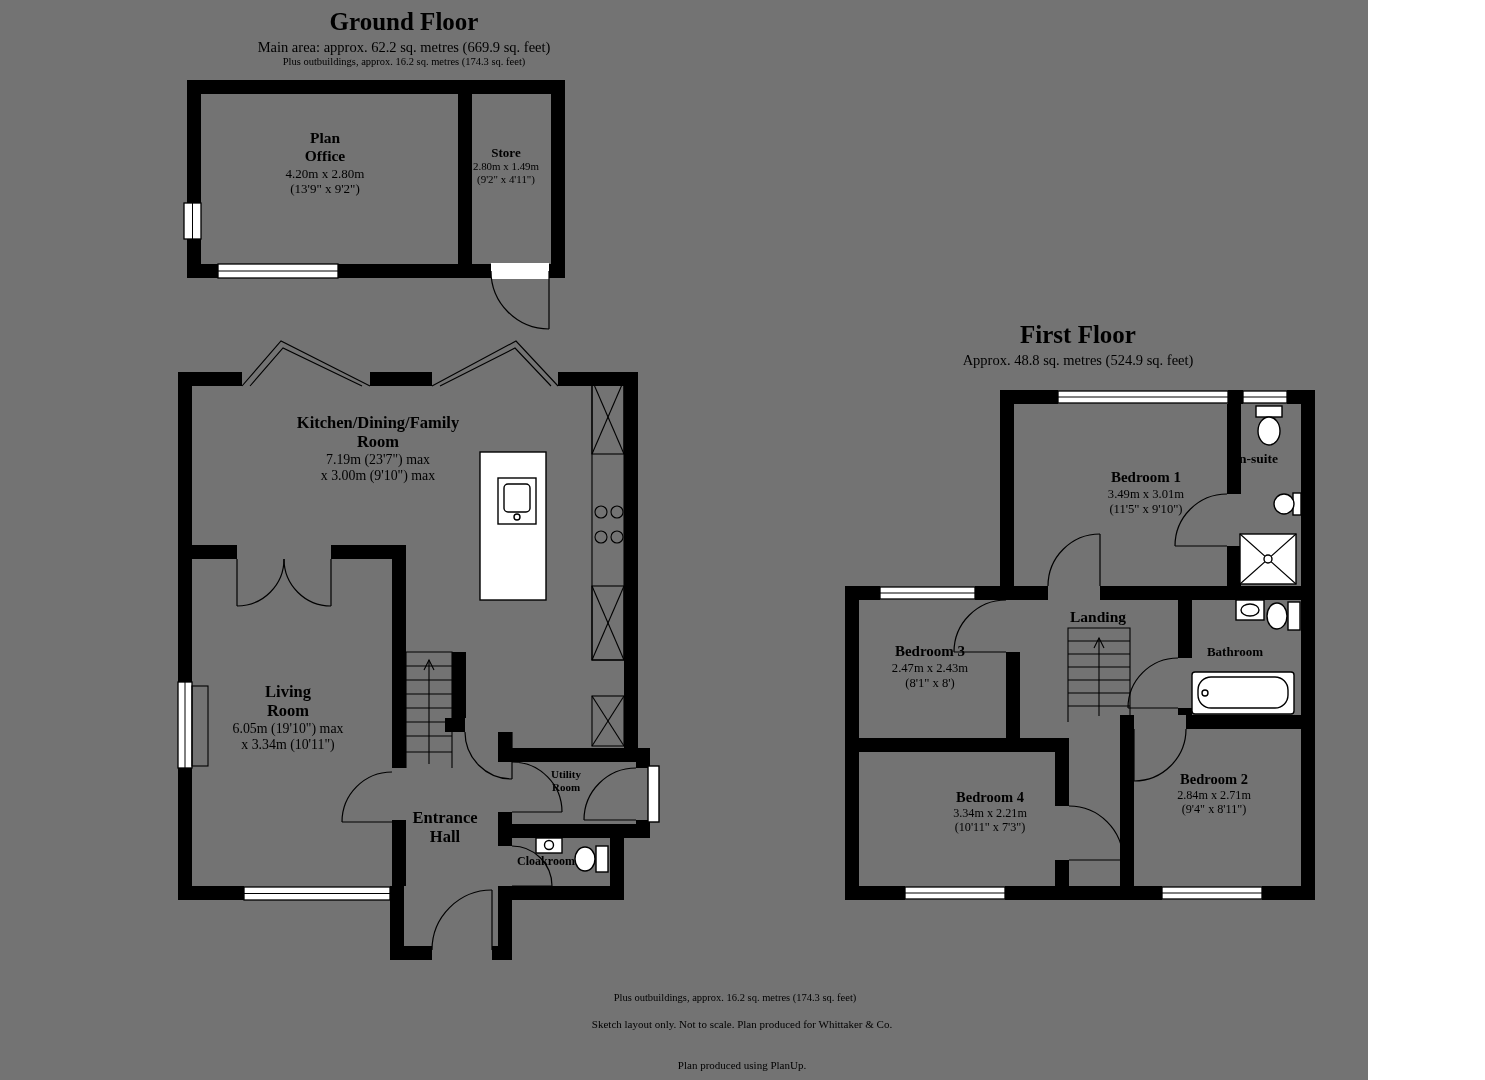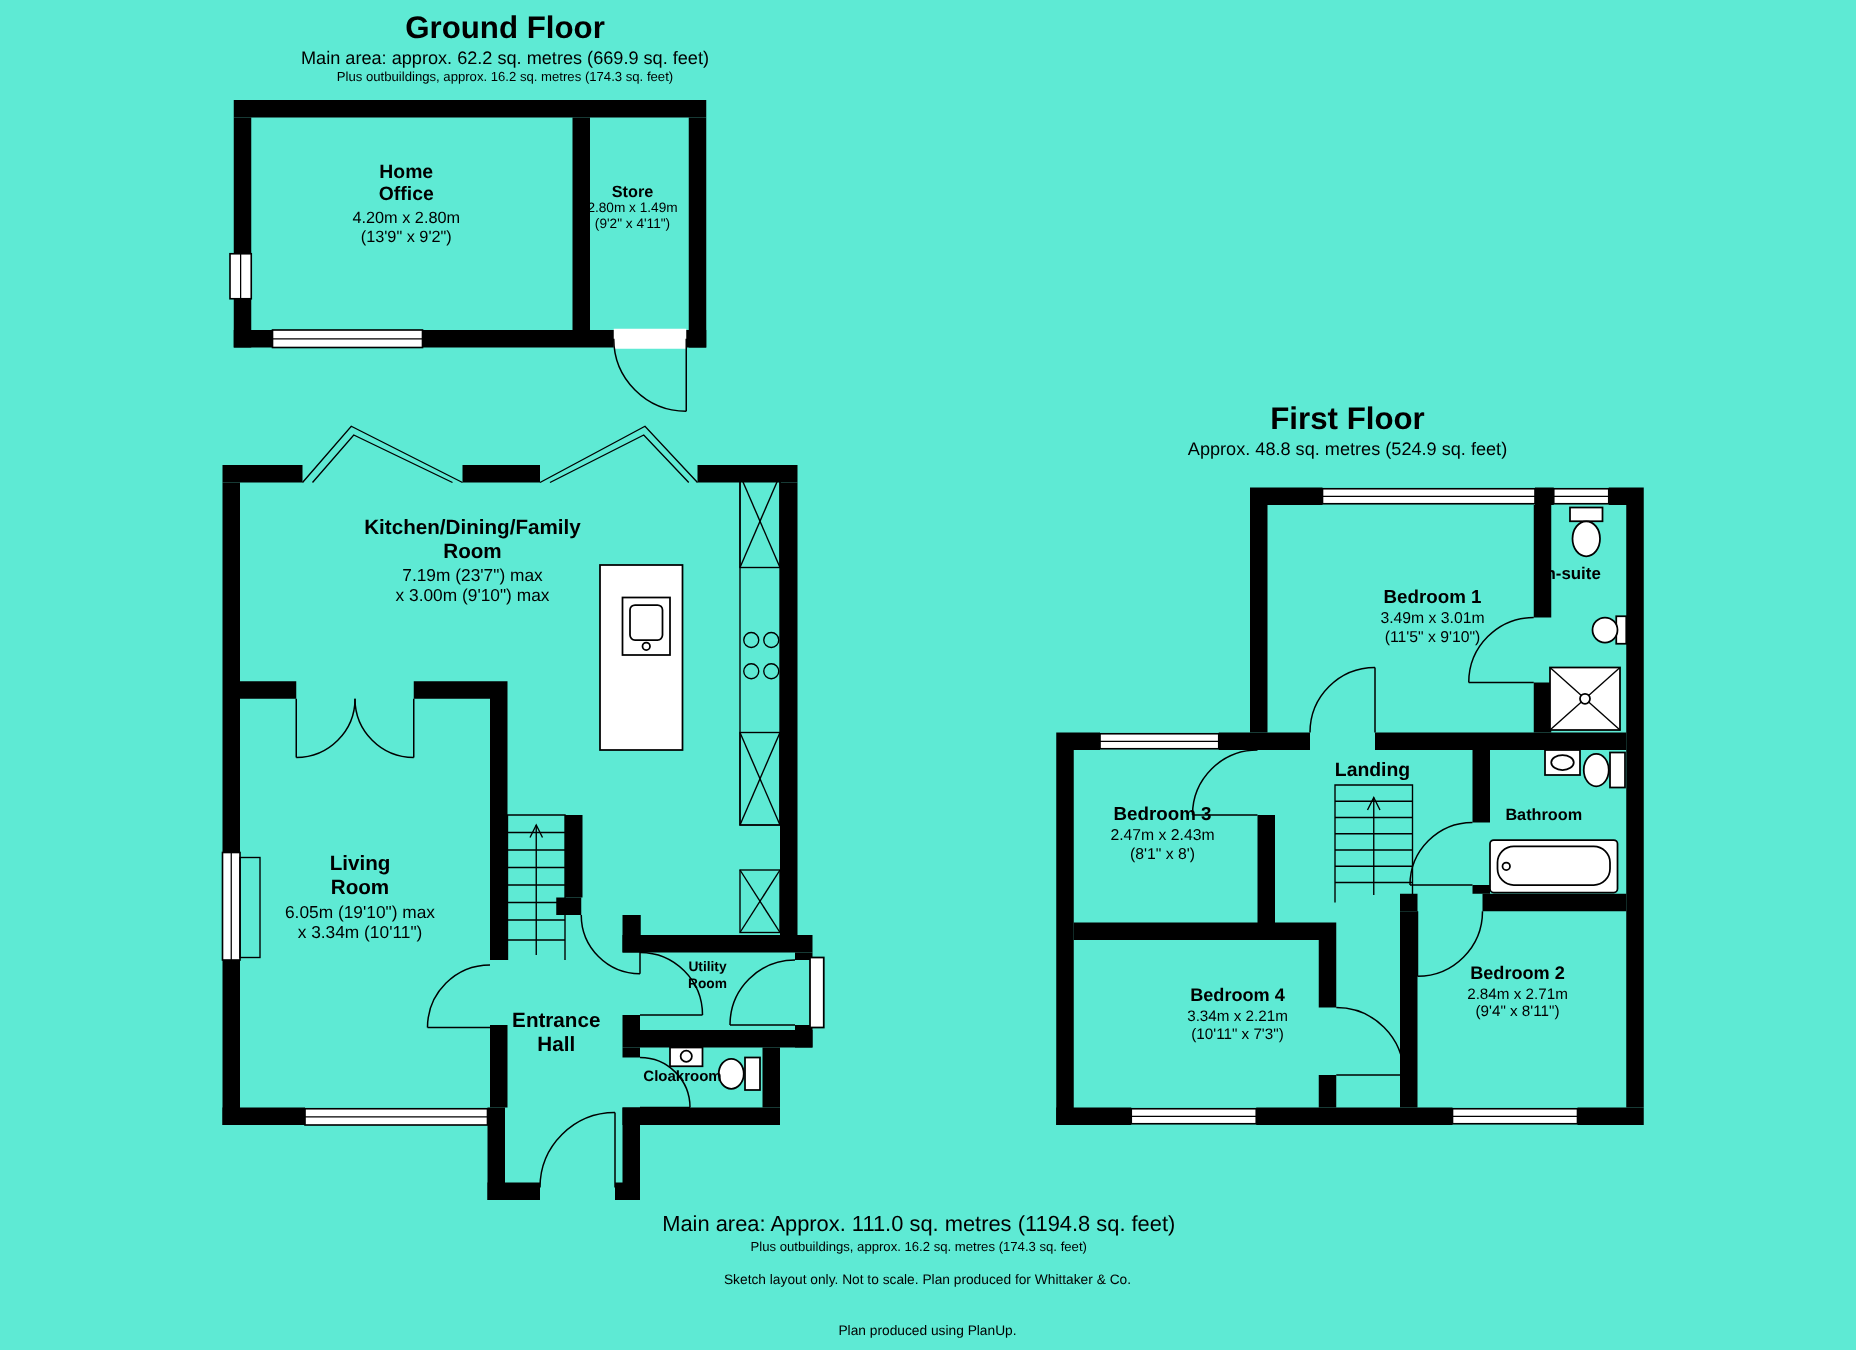--- a/index.html
+++ b/index.html
@@ -1,17 +1,17 @@
 <!DOCTYPE html>
 <html><head>
 <meta charset="utf-8">
 <style>
   html,body{margin:0;padding:0;background:#fff;color:#000;
     font-family:"Liberation Sans",sans-serif;}
-  .canvas{position:relative;width:1485px;height:1080px;background:#5eead4;overflow:hidden;}
+  .canvas{position:relative;width:1368px;height:1080px;background:#737373;overflow:hidden;font-family:Liberation Serif, serif;}
   .plan-svg{position:absolute;left:0;top:0;}
   .hdr{position:absolute;transform:translateX(-50%);text-align:center;white-space:nowrap;}
   .lbl{position:absolute;transform:translate(-50%,-50%);text-align:center;
        white-space:nowrap;line-height:1.18;}
   .lbl .nm{display:block;font-weight:bold;}
   .lbl .dm{display:block;font-size:0.84em;}
   svg .w{fill:#000;}
   svg .wn{fill:#fff;stroke:#000;stroke-width:1.3;}
   svg .l{stroke:#000;stroke-width:1;}
   svg .t2{fill:none;stroke:#000;stroke-width:1.1;}
@@ -276,27 +276,26 @@
   </g>
 </svg>
 
 <div class="hdr" style="left:404px;top:8px;font-size:25px;font-weight:bold;">Ground Floor</div>
 <div class="hdr" style="left:404px;top:39px;font-size:14.5px;">Main area: approx. 62.2 sq. metres (669.9 sq. feet)</div>
 <div class="hdr" style="left:404px;top:56px;font-size:10.5px;">Plus outbuildings, approx. 16.2 sq. metres (174.3 sq. feet)</div>
 
 <div class="hdr" style="left:1078px;top:321px;font-size:25px;font-weight:bold;">First Floor</div>
 <div class="hdr" style="left:1078px;top:352px;font-size:14.5px;">Approx. 48.8 sq. metres (524.9 sq. feet)</div>
 
-<div class="hdr" style="left:735px;top:969px;font-size:17.5px;">Main area: Approx. 111.0 sq. metres (1194.8 sq. feet)</div>
 <div class="hdr" style="left:735px;top:992px;font-size:10.5px;">Plus outbuildings, approx. 16.2 sq. metres (174.3 sq. feet)</div>
 <div class="hdr" style="left:742px;top:1018px;font-size:11px;">Sketch layout only. Not to scale. Plan produced for Whittaker &amp; Co.</div>
 <div class="hdr" style="left:742px;top:1059px;font-size:11px;">Plan produced using PlanUp.</div>
 
 <div class="lbl" style="left:325px;top:163px;font-size:15.5px;">
-  <span class="nm">Home</span>
+  <span class="nm">Plan</span>
   <span class="nm">Office</span>
   <span class="dm">4.20m x 2.80m</span>
   <span class="dm">(13'9" x 9'2")</span>
 </div>
 
 <div class="lbl" style="left:506px;top:166px;font-size:13px;">
   <span class="nm">Store</span>
   <span class="dm">2.80m x 1.49m</span>
   <span class="dm">(9'2" x 4'11")</span>
 </div>

